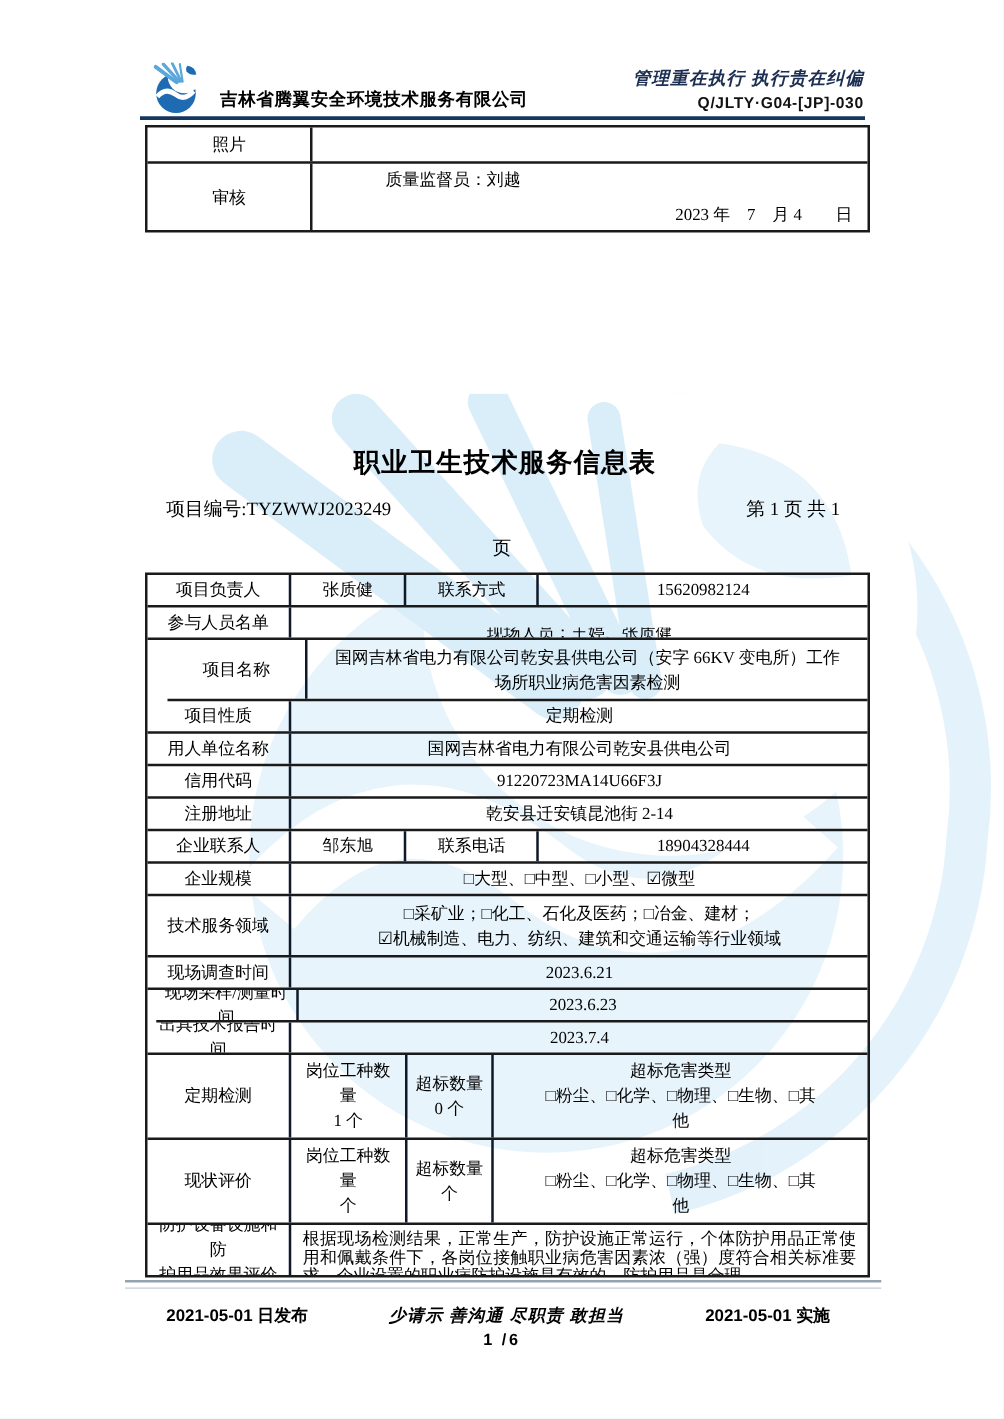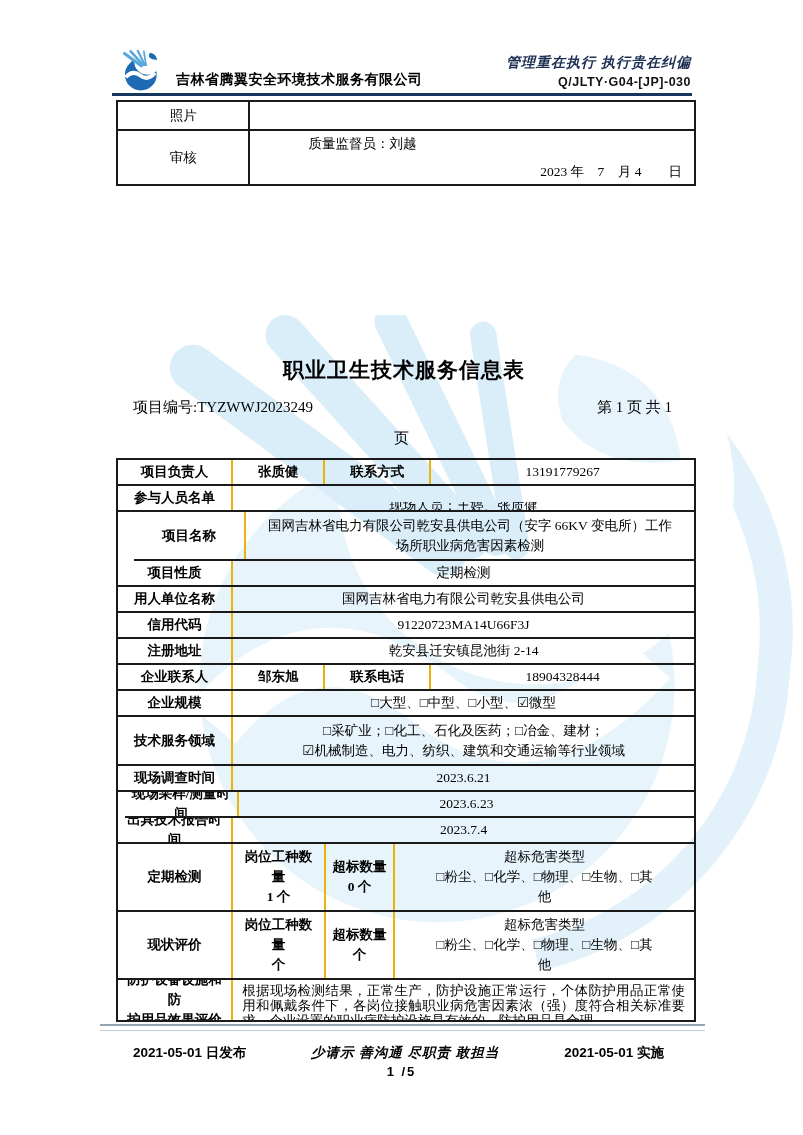--- a/index.html
+++ b/index.html
@@ -39,21 +39,21 @@
   .meta{position:absolute;left:133px;right:131px;top:398px;display:flex;justify-content:space-between;font-size:15px;z-index:1;}
   .meta2{position:absolute;left:0;top:429px;width:100%;text-align:center;font-size:15px;z-index:1;}
   
   .mtable{position:absolute;left:116px;top:458px;width:576px;border:2px solid #1a1a1a;z-index:1;font-size:13.5px;}
   .trow{display:flex;box-sizing:border-box;}
   .trow:not(:last-child){border-bottom:2px solid #1a1a1a;}
   .tcell{
     box-sizing:border-box;display:flex;align-items:center;justify-content:center;
     text-align:center;white-space:pre-line;line-height:20px;padding:0 5px;overflow:hidden;
   }
-  .tcell:not(:last-child){border-right:2px solid #eab308;font-weight:bold;}
+  .tcell:not(:last-child){border-right:2px solid #0f172a;}
   .tcell.justify{display:block;text-align:justify;line-height:15px;padding:3px 9px;}
   
   .fsep{position:absolute;left:100px;top:1024px;width:605px;height:4px;
     border-top:2px solid #93a3b0;border-bottom:1px solid #c3ced6;z-index:1;}
   .footer{
     position:absolute;left:133px;right:139px;top:1044px;display:flex;justify-content:space-between;align-items:baseline;z-index:1;
     font-family:"Liberation Sans","DejaVu Sans",sans-serif;font-weight:bold;font-size:13.5px;
   }
   .footer-slogan{font-style:italic;letter-spacing:1px;}
   .pagenum{position:absolute;left:0;top:1064px;width:100%;text-align:center;z-index:1;
@@ -116,21 +116,21 @@
     <span>项目编号:TYZWWJ2023249</span>
     <span>第 1 页 共 1</span>
   </div>
   <div class="meta2">页</div>
 
   <div class="mtable" id="main-table">
       <div class="trow" style="height: 26px;">
         <div class="tcell" style="width: 20%;">项目负责人</div>
         <div class="tcell" style="width: 16%;">张质健</div>
         <div class="tcell" style="width: 18.4%;">联系方式</div>
-        <div class="tcell" style="width: 45.6%;">13191779267</div>
+        <div class="tcell" style="width: 45.6%;">15620982124</div>
       </div>
       <div class="trow" style="height: 26px;">
         <div class="tcell" style="width: 20%;">参与人员名单</div>
         <div class="tcell" style="width: 80%; margin-top: 16px;">现场人员：王婷、张质健</div>
       </div>
       <div class="trow" style="height: 49px; margin-left: 16px;">
         <div class="tcell" style="width: 20%;">项目名称</div>
         <div class="tcell" style="width: 80%;">国网吉林省电力有限公司乾安县供电公司（安字 66KV 变电所）工作
 场所职业病危害因素检测</div>
       </div>
@@ -203,15 +203,15 @@
         <div class="tcell justify" style="width: 80%;">根据现场检测结果，正常生产，防护设施正常运行，个体防护用品正常使用和佩戴条件下，各岗位接触职业病危害因素浓（强）度符合相关标准要求，企业设置的职业病防护设施是有效的，防护用品是合理</div>
       </div>
     </div>
 
   <div class="fsep"></div>
   <div class="footer">
     <span>2021-05-01 日发布</span>
     <span class="footer-slogan">少请示 善沟通 尽职责 敢担当</span>
     <span>2021-05-01 实施</span>
   </div>
-  <div class="pagenum">1 /5</div>
+  <div class="pagenum">1 /6</div>
 
 </div>
 
 </body></html>

